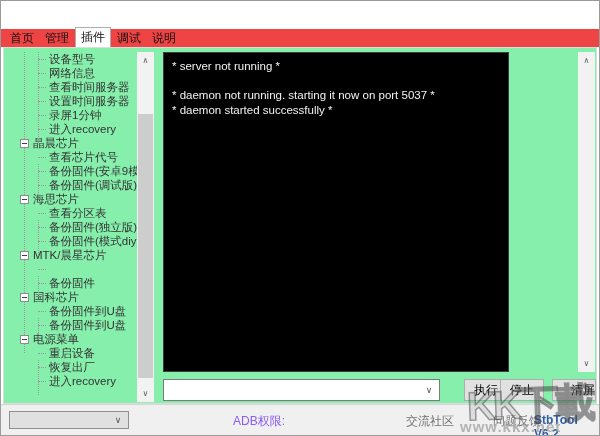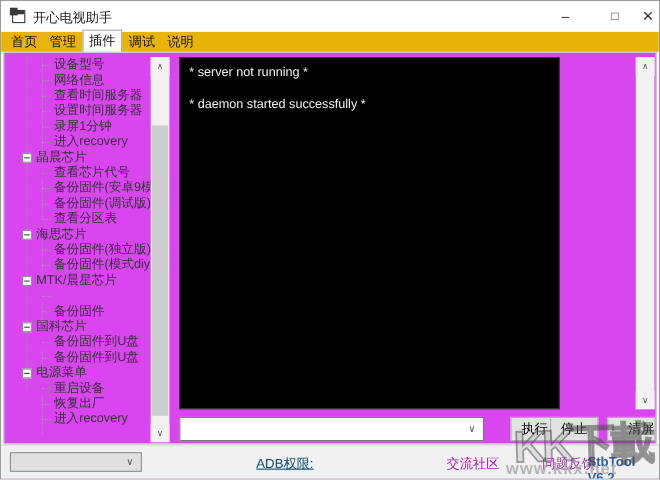--- a/index.html
+++ b/index.html
@@ -13,26 +13,26 @@
   .titlebar{position:absolute;top:0;left:0;right:0;height:28px;background:#ffffff;}
   .app-icon{position:absolute;left:10px;top:8px;width:12px;height:12px;border:1px solid #3a3a3a;background:#fff;}
   .app-icon::before{content:"";position:absolute;left:-3px;top:-3px;width:7px;height:7px;background:#3a3a3a;}
   .app-icon::after{content:"";position:absolute;left:0;top:0;width:10px;height:3px;background:#3a3a3a;}
   .title-text{position:absolute;left:29px;top:7px;font-size:12px;color:#1a1a1a;white-space:nowrap;}
   .winbtn{position:absolute;top:0;height:28px;text-align:center;line-height:28px;font-size:13px;color:#333;cursor:default;}
   .btn-min{left:496px;width:34px;}
   .btn-max{left:541px;width:34px;font-size:11px;}
   .btn-close{left:576px;width:24px;}
   
-  .tabstrip{position:absolute;top:28px;left:0;right:0;height:18px;background:#eab308;}
+  .tabstrip{position:absolute;top:28px;left:0;right:0;height:18px;background:#ef4444;}
   .tab{display:inline-block;height:18px;line-height:18px;padding:0 5px;margin-right:1px;font-size:12px;color:#111;text-align:center;vertical-align:bottom;}
   .tab.selected{background:#fff;border:1px solid #acacac;border-bottom:none;height:20px;line-height:19px;position:relative;z-index:3;margin-top:-2px;}
   .tabstrip-inner{position:absolute;left:4px;bottom:0;}
   
-  .pane{position:absolute;top:46px;left:2px;right:2px;bottom:31px;background:#d946ef;border:1px solid #dcdcdc;}
+  .pane{position:absolute;top:46px;left:2px;right:2px;bottom:31px;background:#86efac;border:1px solid #dcdcdc;}
   
   .tree{position:absolute;left:5px;top:4px;width:128px;height:350px;font-size:11.5px;color:#333;overflow:hidden;}
   .tree-row{position:relative;height:14px;line-height:14px;white-space:nowrap;cursor:default;}
   .tree-row .tick{position:absolute;top:7px;width:8px;border-top:1px dotted #9a9a9a;}
   .tree-row.lvl2 .tick{left:29px;}
   .tree-row.lvl1 .tick{left:15px;width:0;}
   .tree-row .label{position:absolute;top:0;}
   .tree-row.lvl2 .label{left:40px;}
   .tree-row.lvl1 .label{left:24px;}
   .ebox{position:absolute;left:11px;top:3px;width:9px;height:9px;border:1px solid #8c8c8c;background:#fff;z-index:2;}
@@ -59,44 +59,37 @@
     display:flex;align-items:center;justify-content:center;}
   .cmd-combo{left:159px;top:331px;width:277px;height:22px;}
   .push-btn{position:absolute;top:331px;height:22px;width:44px;background:#e1e1e1;border:1px solid #adadad;
     font-size:12px;color:#000;text-align:center;line-height:20px;cursor:default;font-family:inherit;padding:0;}
   .btn-exec{left:460px;}
   .btn-stop{left:496px;}
   .btn-clear{left:548px;text-align:right;}
   
   .statusbar{position:absolute;left:0;right:0;bottom:0;height:31px;background:#f0f0f0;border-top:1px solid #d5d5d5;}
   .dev-combo{left:8px;top:6px;width:120px;height:18px;background:#e0e0e0;border:1px solid #8f8f8f;}
-  .adb-label{position:absolute;left:232px;top:8px;font-size:12px;color:#0c4a6e;text-decoration:underline;}
-  .sb-link{position:absolute;top:8px;font-size:12px;color:#a21caf;cursor:default;}
+  .adb-label{position:absolute;left:232px;top:8px;font-size:12px;color:#8b5cf6;}
+  .sb-link{position:absolute;top:8px;font-size:12px;color:#737373;cursor:default;}
   .link-community{left:405px;}
   .link-feedback{left:492px;}
   .sb-version{position:absolute;left:533px;top:8px;font-size:12px;font-weight:bold;color:#2f5fa5;}
   
   .watermark{position:absolute;left:0;top:0;right:0;bottom:0;pointer-events:none;z-index:20;}
   .wm-big{position:absolute;left:466px;top:376px;font-size:40px;font-weight:bold;letter-spacing:-3px;
     color:rgba(90,90,90,0.12);-webkit-text-stroke:1.5px rgba(70,70,70,0.5);white-space:nowrap;transform:rotate(-2deg);}
   .wm-url{position:absolute;left:459px;top:417px;font-size:15px;font-weight:bold;letter-spacing:1px;
     color:rgba(165,165,165,0.8);white-space:nowrap;}
 </style>
 </head>
 <body>
 
 <div class="window">
 
-  <div class="titlebar">
-    <span class="app-icon"></span>
-    <span class="title-text">开心电视助手</span>
-    <span class="winbtn btn-min">–</span>
-    <span class="winbtn btn-max">□</span>
-    <span class="winbtn btn-close">✕</span>
-  </div>
 
   <div class="tabstrip">
     <div class="tabstrip-inner" id="tabs-host"><div class="tab">首页</div><div class="tab">管理</div><div class="tab selected">插件</div><div class="tab">调试</div><div class="tab">说明</div></div>
   </div>
 
   <div class="pane">
 
     <div class="tree" id="tree-host">
         <div class="tree-row lvl2">
           <span class="tick"></span>
@@ -132,28 +125,28 @@
           <span class="label">查看芯片代号</span>
         </div>
         <div class="tree-row lvl2">
           <span class="tick"></span>
           <span class="label">备份固件(安卓9模式diy)</span>
         </div>
         <div class="tree-row lvl2">
           <span class="tick"></span>
           <span class="label">备份固件(调试版)</span>
         </div>
+        <div class="tree-row lvl1">
+          <span class="ebox"></span>
+          <span class="tick"></span>
+          <span class="label">海思芯片</span>
+        </div>
         <div class="tree-row lvl2">
           <span class="tick"></span>
           <span class="label">查看分区表</span>
-        </div>
-        <div class="tree-row lvl1">
-          <span class="ebox"></span>
-          <span class="tick"></span>
-          <span class="label">海思芯片</span>
         </div>
         <div class="tree-row lvl2">
           <span class="tick"></span>
           <span class="label">备份固件(独立版)</span>
         </div>
         <div class="tree-row lvl2">
           <span class="tick"></span>
           <span class="label">备份固件(模式diy)</span>
         </div>
         <div class="tree-row lvl1">
@@ -209,20 +202,21 @@
 
     <div class="vscroll tree-scroll">
       <div class="vs-arrow up">∧</div>
       <div class="vs-thumb" style="top:62px;height:264px;"></div>
       <div class="vs-arrow down">∨</div>
     </div>
 
     <div class="console" id="console-host">
         <div class="cline">* server not running *</div>
         <div class="cline">&nbsp;</div>
+        <div class="cline">* daemon not running. starting it now on port 5037 *</div>
         <div class="cline">* daemon started successfully *</div>
       </div>
 
     <div class="vscroll console-scroll">
       <div class="vs-arrow up">∧</div>
       <div class="vs-arrow down">∨</div>
     </div>
 
     <div class="combo cmd-combo">
       <input type="text" placeholder="" value="" style="">

